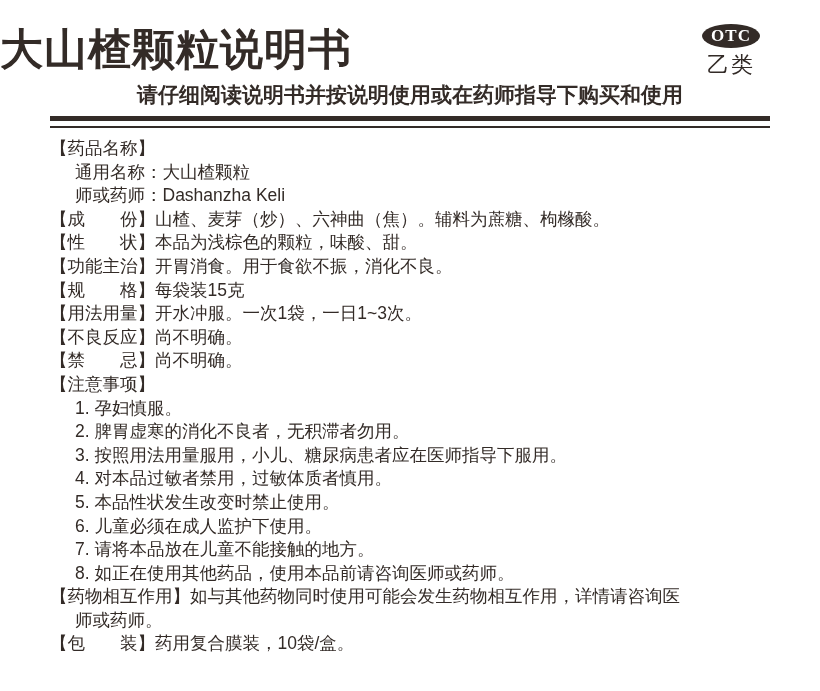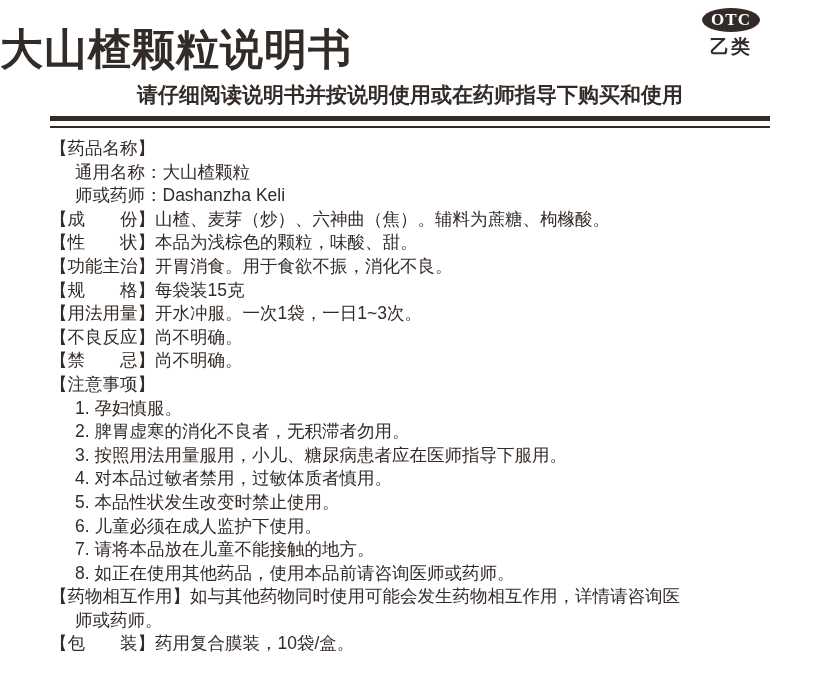--- a/index.html
+++ b/index.html
@@ -13,42 +13,42 @@
     position:relative;
     width:820px;
     height:691px;
     background:var(--paper);
     color:var(--ink);
     overflow:hidden;
   }
   
   .otc-badge{
     position:absolute;
-    top:8px;
+    top:24px;
     right:54px;
     width:70px;
     text-align:center;
   }
   .otc-ellipse{
     width:58px;
     height:24px;
     margin:0 auto;
     background:var(--ink);
     border-radius:50%;
     color:#fff;
     font-family:"Liberation Serif","DejaVu Serif",serif;
     font-weight:bold;
     font-size:17px;
     line-height:24px;
     letter-spacing:1px;
   }
   .otc-class{
     margin-top:2px;
-    font-size:19px;
-    font-weight:bold;
+    font-size:22px;
+    font-weight:normal;
     letter-spacing:2px;
   }
   
   .title{
     margin-top:26px;
     text-align:left;
     font-family:"Liberation Serif","DejaVu Serif",serif;
     font-weight:bold;
     font-size:43px;
     line-height:48px;

